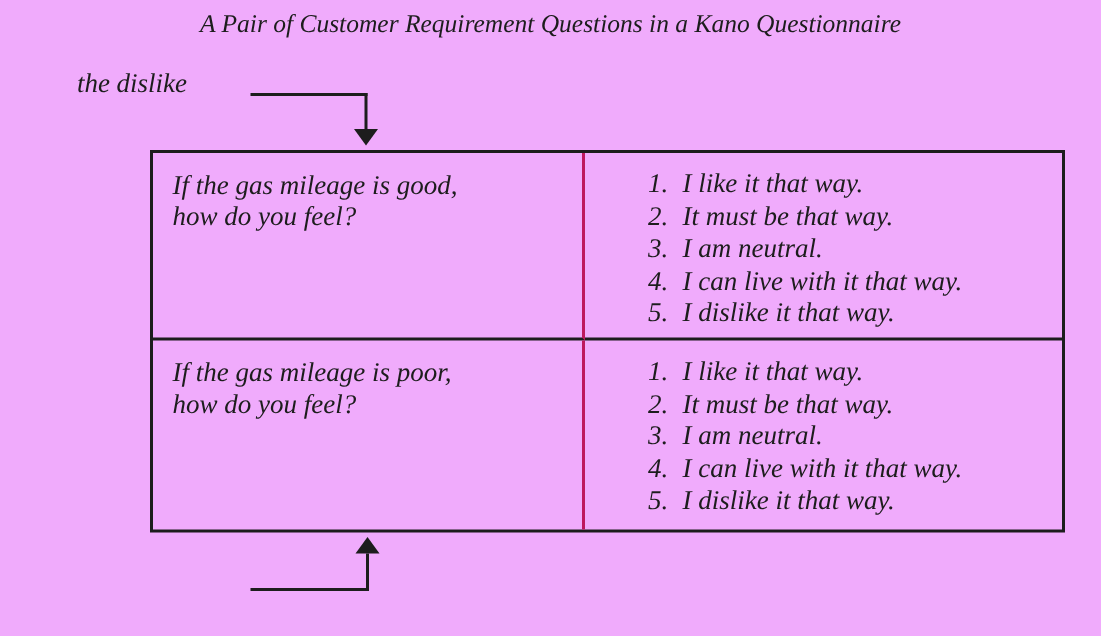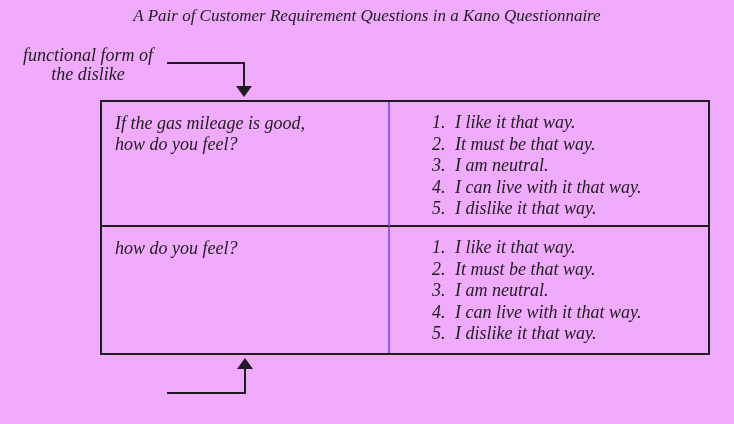--- a/index.html
+++ b/index.html
@@ -78,21 +78,21 @@
     box-sizing: border-box;
     display: grid;
     grid-template-columns: 288px 1fr;
     grid-template-rows: 125px 1fr;
     font-size: 18px;
   }
   .cell {
     box-sizing: border-box;
   }
   .q-cell {
-    border-right: 2px solid #8b5cf6;
+    border-right: 2px solid #be185d;
     padding: 11px 24px 0 13px;
     line-height: 21px;
   }
   .row1 {
     border-bottom: 2px solid #1d1d1d;
   }
   .opt-cell {
     padding: 10px 4px 0 42px;
   }
   .opt-line {
@@ -106,21 +106,20 @@
   }
 </style>
 </head>
 <body>
 
 <div class="page">
 
   <div class="figure-title">A Pair of Customer Requirement Questions in a Kano Questionnaire</div>
 
   <div class="annot annot-functional">
-    <div>functional form of</div>
     <div>the dislike</div>
   </div>
 
   <div class="hline conn-top-h"></div>
   <div class="vline conn-top-v"></div>
   <div class="arrowhead-down"></div>
 
   <div class="kano-table">
 
     <div class="cell q-cell row1">
@@ -145,20 +144,21 @@
         <span class="opt-num">4.</span>
         <span>I can live with it that way.</span>
       </div>
       <div class="opt-line">
         <span class="opt-num">5.</span>
         <span>I dislike it that way.</span>
       </div>
     </div>
 
     <div class="cell q-cell">
+      <div>If the gas mileage is poor,</div>
       <div>how do you feel?</div>
     </div>
 
     <div class="cell opt-cell">
       <div class="opt-line">
         <span class="opt-num">1.</span>
         <span>I like it that way.</span>
       </div>
       <div class="opt-line">
         <span class="opt-num">2.</span>

